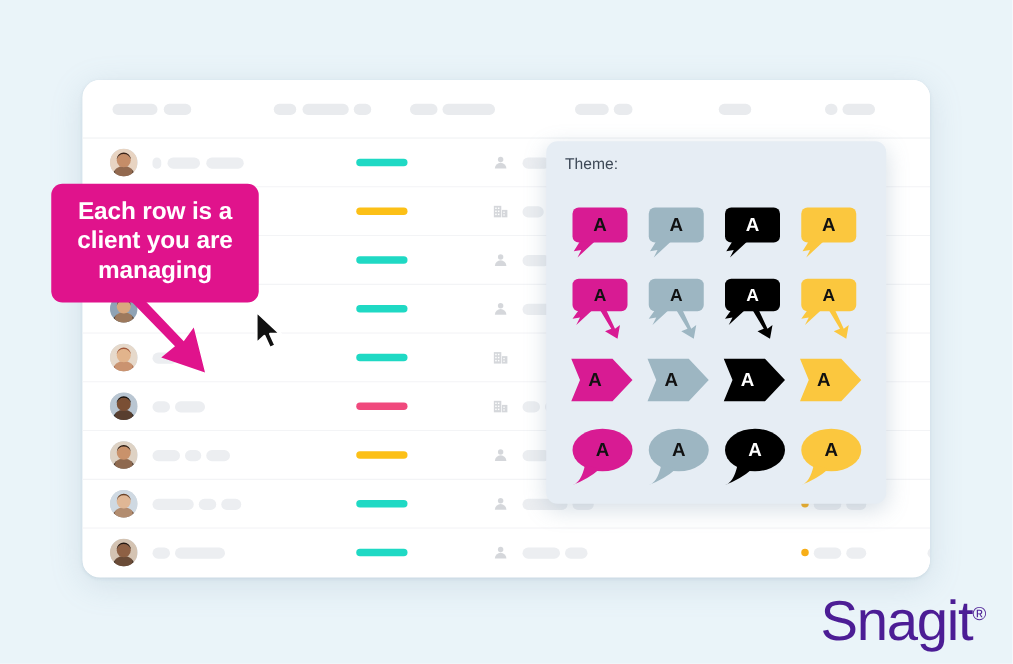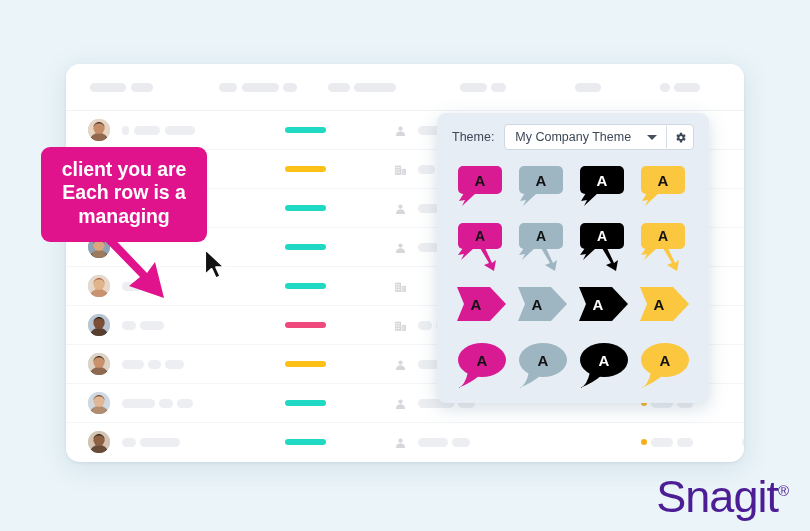--- a/index.html
+++ b/index.html
@@ -48,21 +48,21 @@
 
   
   #theme-panel{
     position:absolute;left:437px;top:113px;width:272px;height:290px;
     background:#e6edf4;border-radius:9px;
     box-shadow:0 5px 18px rgba(110,140,165,.28);
     z-index:6;
   }
   #theme-row{
     position:absolute;left:15px;top:11px;right:15px;height:26px;
-    display:flex;align-items:center;gap:10px;
+    display:flex;align-items:flex-start;gap:10px;
   }
   #theme-label{ font-size:12.5px;color:#3d4856; }
   #theme-select{
     flex:1;height:24px;background:#fff;border:1px solid #cfd8e2;border-radius:4px;
     display:flex;align-items:center;position:relative;
   }
   #theme-value{
     flex:1;text-align:center;font-size:12.5px;color:#3d4856;padding-right:6px;
   }
   .caret{
@@ -334,30 +334,20 @@
       </div>
     </div>
 
 </div>
 
 <div id="theme-panel">
 
   <div id="theme-row">
     <span id="theme-label">Theme:</span>
 
-    <div id="theme-select">
-      <span id="theme-value">My Company Theme</span>
-      <span class="caret"></span>
-      <span class="vdiv"></span>
-      <span id="gear-btn">
-        <svg width="13" height="13" viewBox="0 0 24 24" fill="#3d4856">
-          <path d="M19.4 13a7.8 7.8 0 0 0 0-2l2.1-1.6-2-3.5-2.5 1a7.7 7.7 0 0 0-1.7-1L14.9 3h-4l-.4 2.9c-.6.2-1.2.6-1.7 1l-2.5-1-2 3.5L6.4 11a7.8 7.8 0 0 0 0 2l-2.1 1.6 2 3.5 2.5-1c.5.4 1.1.8 1.7 1l.4 2.9h4l.4-2.9c.6-.2 1.2-.6 1.7-1l2.5 1 2-3.5-2.1-1.6zM12.9 15a3 3 0 1 1 0-6 3 3 0 0 1 0 6z"></path>
-        </svg>
-      </span>
-    </div>
   </div>
 
   <div id="swatch-grid">
       <div class="swatch">
         <svg width="56" height="56" viewBox="0 0 56 56">
           <rect x="4" y="6" width="44" height="28" rx="5" fill="#d81b93"></rect>
           <path d="M10,33 L22,33 L8,46 L11,40 L5,41 Z" fill="#d81b93"></path>
           <text x="26" y="20" font-family="Liberation Sans, sans-serif" font-size="15" font-weight="bold" fill="#111111" text-anchor="middle" dominant-baseline="central">A</text>
         </svg>
       </div>
@@ -468,22 +458,22 @@
       </div>
     </div>
 
 </div>
 
 <svg id="callout-arrow" width="90" height="80">
   <path d="M6,4 L47,47 L55,36 L64,72 L29,60 L40,51 L0,10 Z" fill="#e0138c"></path>
 </svg>
 
 <div id="callout-box">
+  <div>Each row is a</div>
   <div>client you are</div>
-  <div>Each row is a</div>
   <div>managing</div>
 </div>
 
 <svg id="cursor" width="26" height="34" viewBox="0 0 26 34">
   <path d="M2,1 L2,27 L8.5,21 L12.8,30.5 L17.5,28.3 L13.3,19.2 L21.5,19.2 Z" fill="#111" stroke="#fff" stroke-width="2.1" stroke-linejoin="round"></path>
 </svg>
 
 <div id="watermark"><span>Snagit</span><span class="reg">®</span></div>
 
 </body></html>

